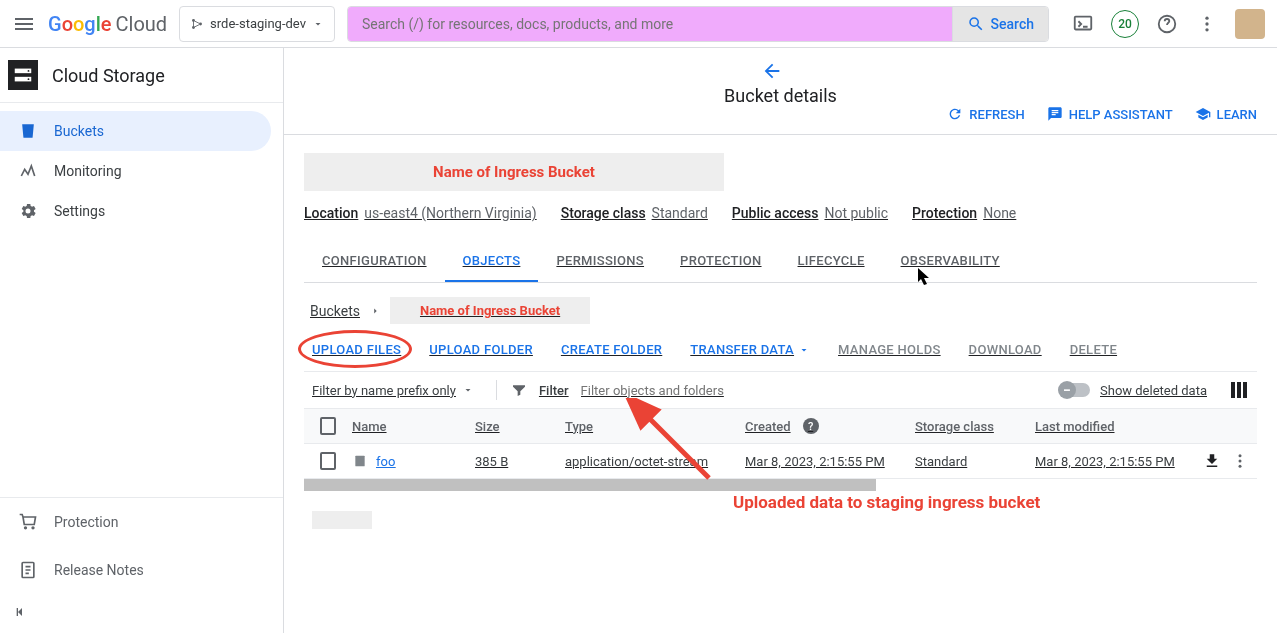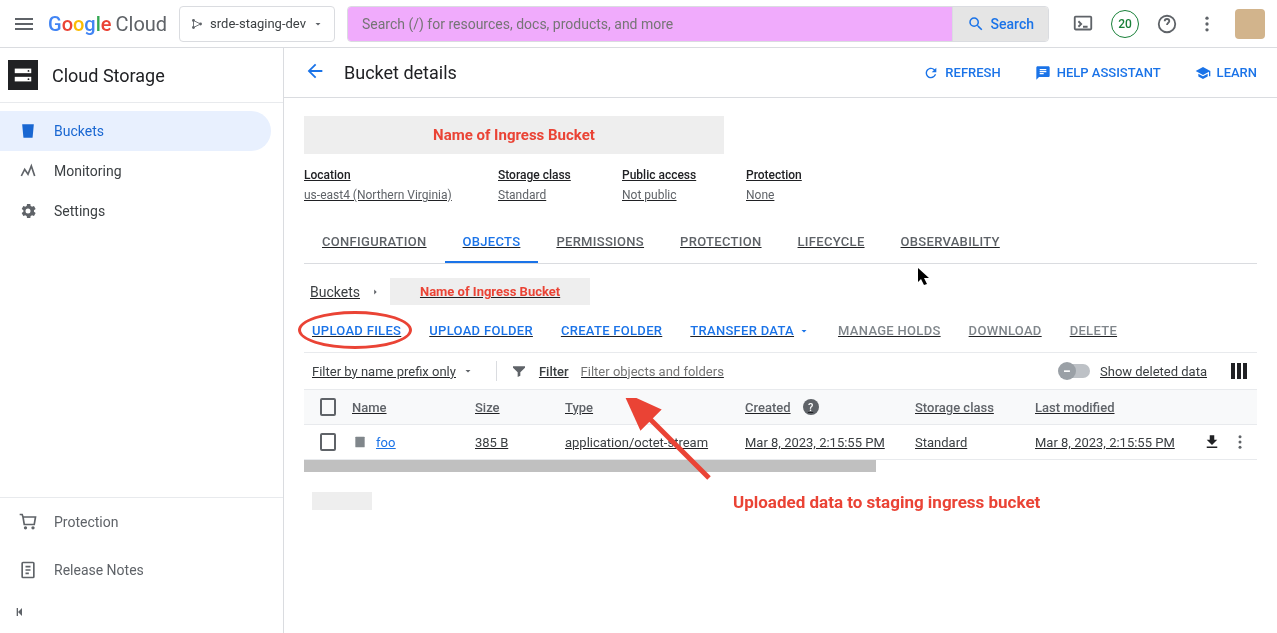--- a/index.html
+++ b/index.html
@@ -31,31 +31,31 @@
 .nav-item { display: flex; align-items: center; gap: 16px; padding: 10px 18px; font-size: 14px; color: #3c4043; cursor: pointer; }
 .nav-item.active { background: #e8f0fe; color: #1967d2; border-radius: 0 20px 20px 0; margin-right: 12px; }
 .nav-item.active svg { color: #1967d2; }
 .nav-icon { width: 20px; height: 20px; color: #5f6368; }
 .sidebar-footer { border-top: 1px solid #e8eaed; }
 .footer-item { display: flex; align-items: center; gap: 16px; padding: 14px 18px; font-size: 14px; color: #5f6368; cursor: pointer; }
 .collapse { padding: 10px 12px; }
 
 
 .main { flex: 1; overflow: auto; position: relative; }
-.page-header { display: flex; align-items: center; padding: 12px 20px; border-bottom: 1px solid #dadce0; }
+.page-header { display: flex; align-items: center; padding: 12px 20px; border-bottom: 1px solid #dadce0; flex-direction: column; }
 .back-arrow { color: #1a73e8; cursor: pointer; margin-right: 18px; }
 .page-title { font-size: 18px; color: #202124; }
-.header-actions { margin-left: auto; display: flex; gap: 34px; }
+.header-actions { margin-left: auto; display: flex; gap: 22px; }
 .header-action { display: flex; align-items: center; gap: 6px; color: #1a73e8; font-weight: 500; font-size: 13px; cursor: pointer; }
 
 .content { padding: 18px 20px 0 20px; text-decoration: underline; }
 .bucket-name-box { background: #eeeeee; padding: 10px 40px; margin-bottom: 6px; display: inline-block; min-width: 420px; text-align: center; }
 .bucket-name-text { color: #ea4335; font-weight: 700; font-size: 15px; }
 .meta-row { display: flex; gap: 24px; margin-top: 8px; }
-.meta-item { display: flex; flex-direction: column; gap: 6px; font-size: 12px; min-width: 100px; }
+.meta-item { display: flex; flex-direction: row; gap: 6px; font-size: 14px; min-width: 100px; }
 .meta-label { color: #202124; font-weight: 500; }
 .meta-value { color: #5f6368; }
 
 .tabs { display: flex; border-bottom: 1px solid #dadce0; margin-top: 20px; }
 .tab { padding: 12px 18px; font-size: 13px; font-weight: 500; color: #5f6368; cursor: pointer; letter-spacing: 0.3px; }
 .tab.active { color: #1a73e8; border-bottom: 2px solid #1a73e8; }
 
 .breadcrumb { display: flex; align-items: center; gap: 10px; padding: 14px 6px 0 6px; }
 .crumb { font-size: 14px; color: #3c4043; cursor: pointer; }
 .crumb-box { background: #eeeeee; padding: 6px 30px; color: #ea4335; font-size: 13px; font-weight: 700; }

